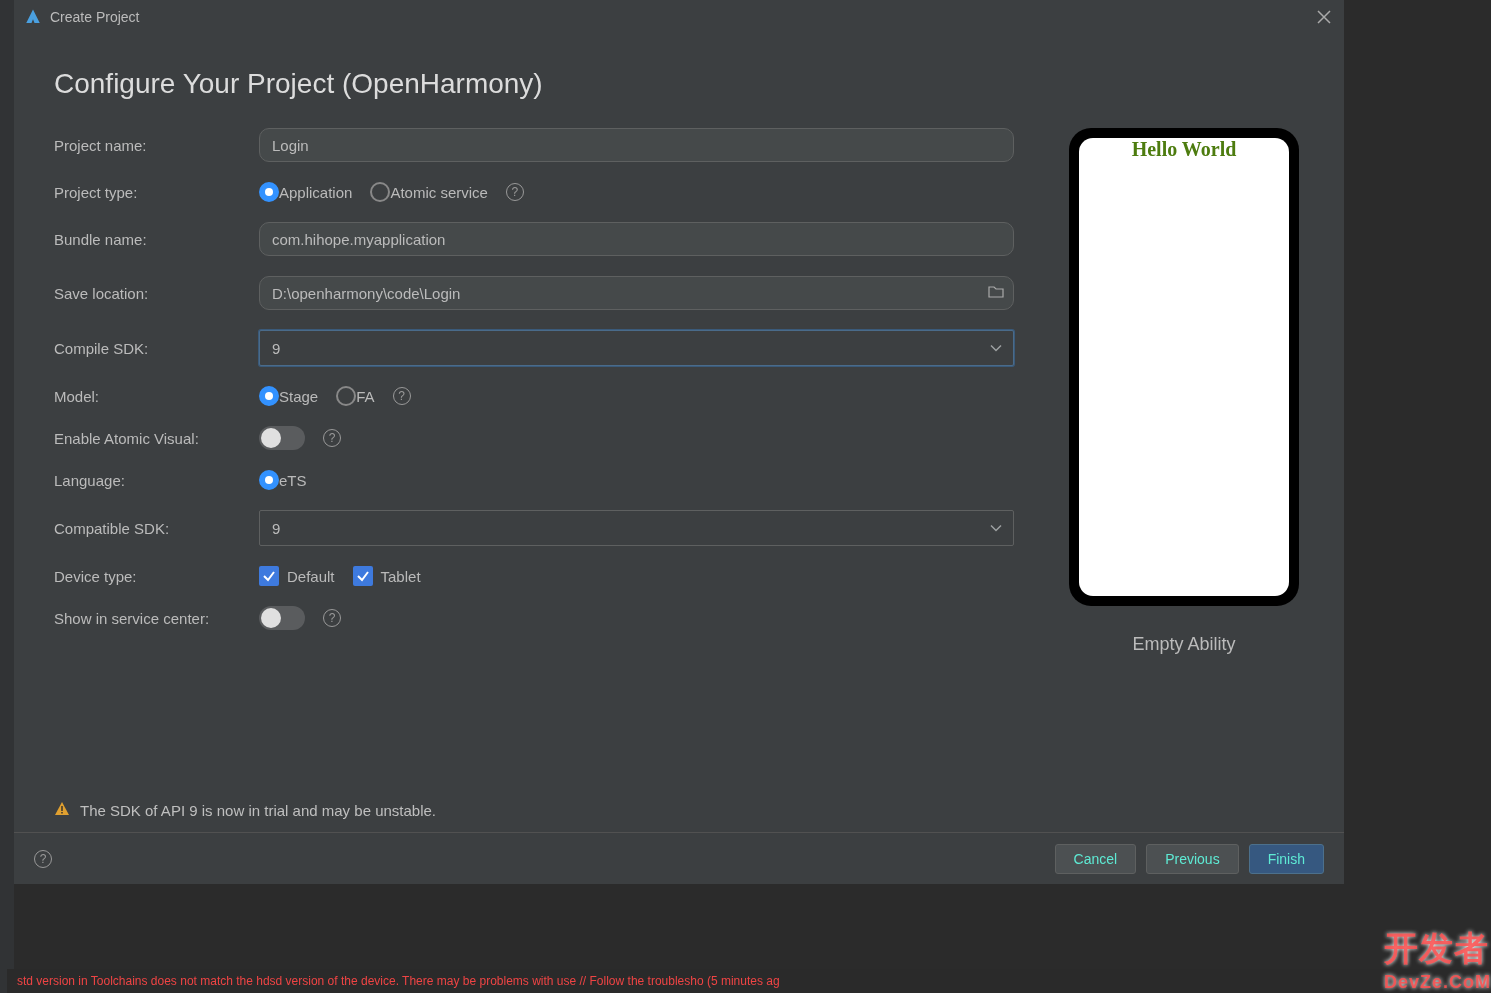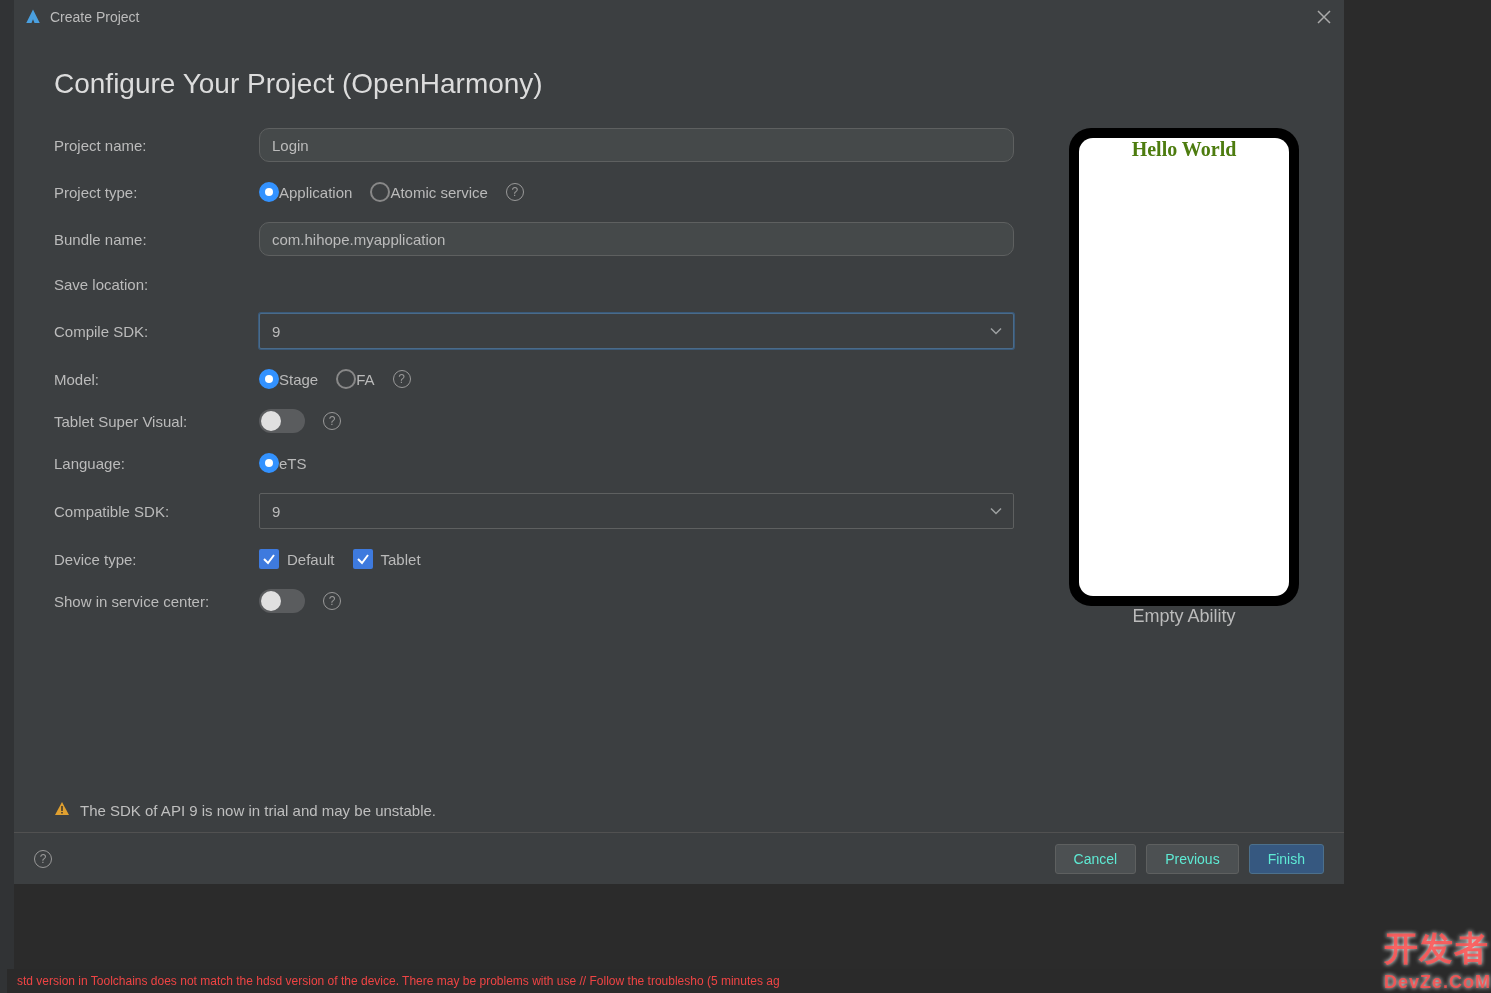--- a/index.html
+++ b/index.html
@@ -154,21 +154,21 @@
   margin: 0 auto;
 }
 .phone-screen {
   width: 100%; height: 100%;
   background: #fff; border-radius: 14px;
   display: flex; align-items: flex-start; justify-content: center;
   color: #4d7c0f; font-weight: 700; font-size: 20px;
   font-family: Georgia, serif;
 }
 .preview-label {
-  font-size: 18px; color: #bbb;
+  margin-top: 28px; font-size: 18px; color: #bbb;
 }
 .warning-bar {
   position: absolute;
   left: 40px; bottom: 12px;
   display: flex; align-items: center; gap: 10px;
   font-size: 15px; color: #bfbfbf;
 }
 .warn-icon { color: #e0a030; }
 .footer {
   height: 52px;
@@ -263,20 +263,30 @@
 
         <div class="row">
           <div class="label">Bundle name:</div>
           <div class="field">
             <input class="text-input" value="com.hihope.myapplication" style="">
           </div>
         </div>
 
         <div class="row">
           <div class="label">Save location:</div>
+          <div class="field">
+            <div class="input-wrap">
+              <input class="text-input with-icon" value="D:\openharmony\code\Login" style="">
+              <span class="folder-icon">
+                <svg width="16" height="14" viewBox="0 0 16 14">
+                    <path fill="none" stroke="#aaa" stroke-width="1.2" d="M1 3 h5 l2 2 h7 v8 h-14 z"></path>
+                  </svg>
+              </span>
+            </div>
+          </div>
         </div>
 
         <div class="row">
           <div class="label">Compile SDK:</div>
           <div class="field">
             <div class="dropdown focused">
               <span>9</span>
               <span class="chev">
                 <svg width="14" height="10" viewBox="0 0 14 10">
                     <path fill="none" stroke="#9da0a1" stroke-width="1.5" d="M2 2 L7 7 L12 2"></path>
@@ -295,21 +305,21 @@
             </label>
             <label class="radio">
               <span class="r-circle"></span>
               <span>FA</span>
             </label>
             <span class="help-icon">?</span>
           </div>
         </div>
 
         <div class="row">
-          <div class="label">Tablet Super Visual:</div>
+          <div class="label">Enable Atomic Visual:</div>
           <div class="field">
             <div class="toggle">
                 <div class="knob"></div>
               </div>
             <span class="help-icon">?</span>
           </div>
         </div>
 
         <div class="row">
           <div class="label">Language:</div>

